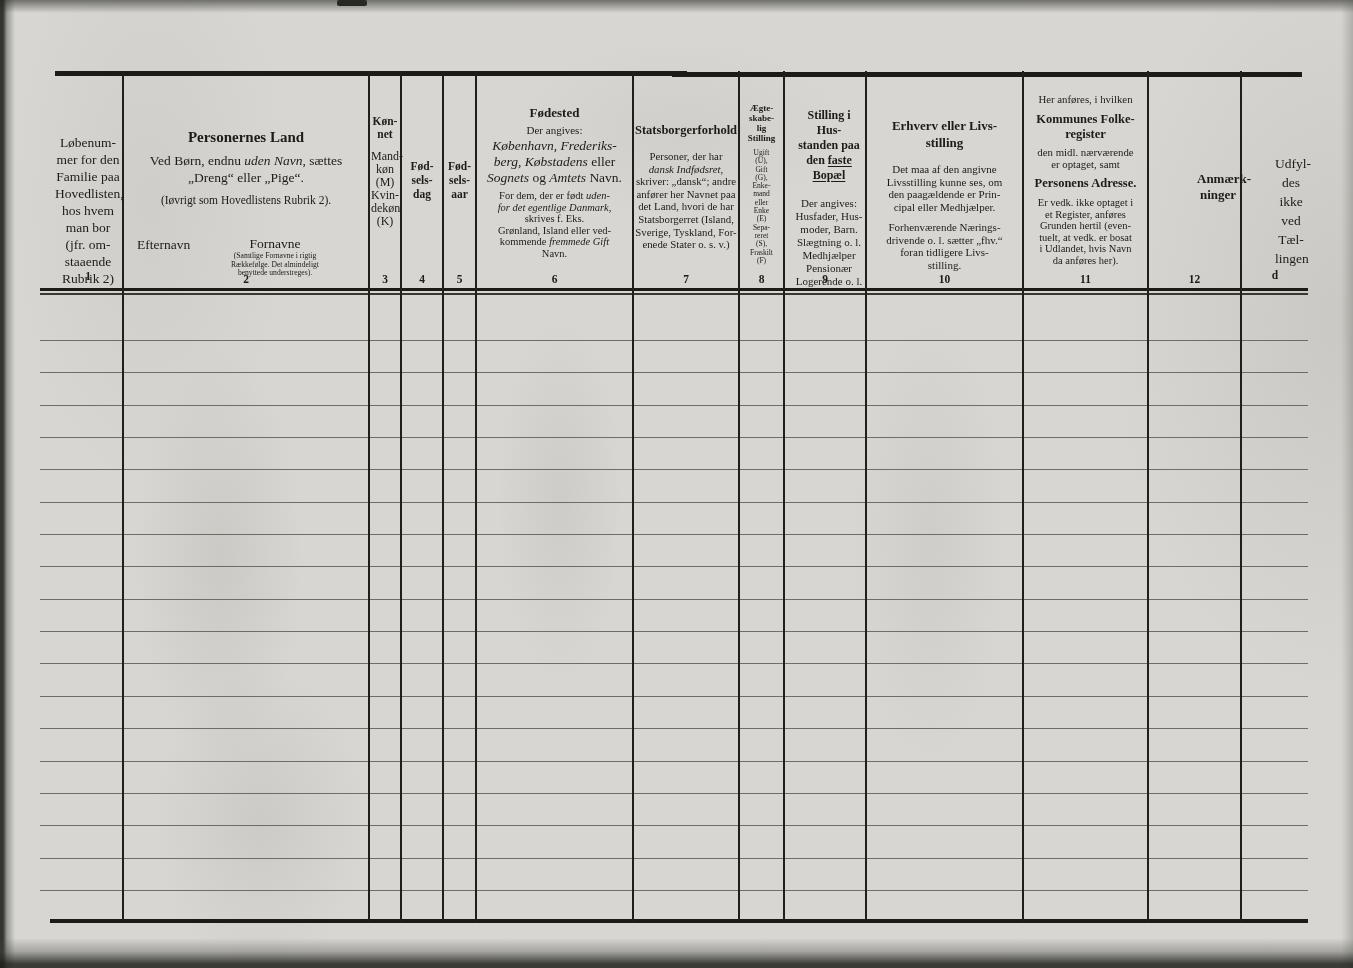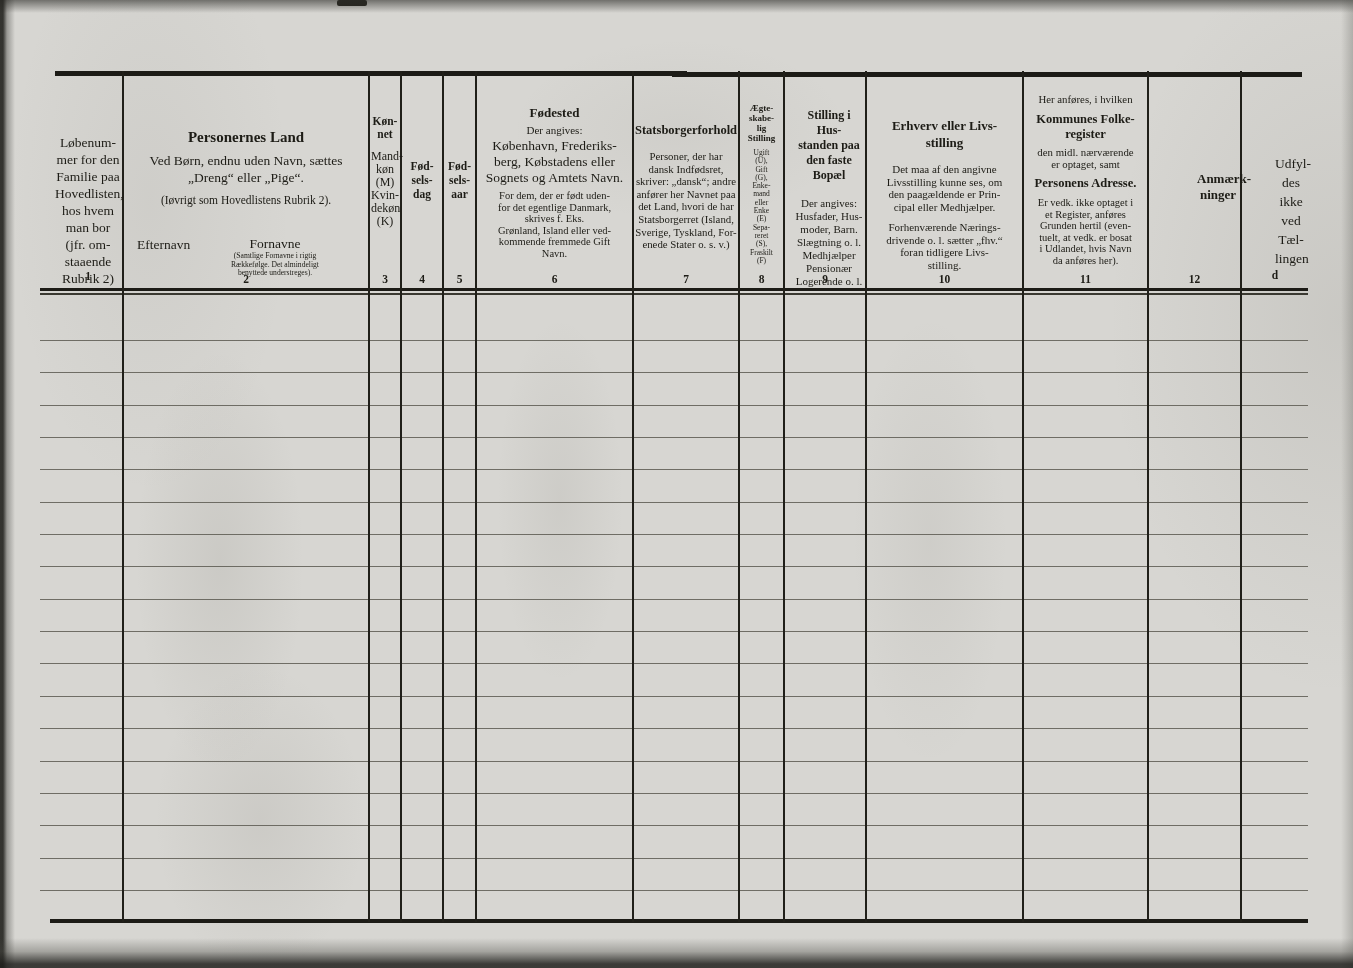--- a/index.html
+++ b/index.html
@@ -36,22 +36,22 @@
   .botline{left:50px;top:919px;width:1258px;height:4px;}
   .vl{position:absolute;top:71px;height:851px;width:2px;background:#201f19;}
   .rowlines{position:absolute;left:40px;top:340px;width:1268px;height:581px;pointer-events:none;
     background:repeating-linear-gradient(to bottom, rgba(85,83,74,.80) 0 1px, transparent 1px 32.35px);}
   
   .cell{position:absolute;top:77px;height:211px;text-align:center;box-sizing:border-box;}
   .colnum{position:absolute;bottom:3px;left:0;right:0;text-align:center;
     font-size:11.5px;font-weight:bold;}
   .pl{white-space:pre-line;}
   .b{font-weight:bold;}
-  .i{}
-  .u{text-underline-offset:2px;}
+  .i{font-style:italic;}
+  .u{text-decoration:underline;text-underline-offset:2px;}
   .c1{left:55px;width:66px;font-size:13.5px;line-height:17px;padding-top:40px;}
   .c2{left:125px;width:242px;}
   .c2 .hd{margin-top:52px;font-size:15px;}
   .c2 .n1{margin-top:6px;font-size:13.5px;line-height:17px;}
   .c2 .n2{margin-top:8px;font-size:11.5px;}
   .c2 .ef{position:absolute;top:160px;left:12px;font-size:13.5px;}
   .c2 .fo{position:absolute;top:160px;right:14px;width:156px;font-size:13.5px;line-height:14px;}
   .c2 .fo .fnote{font-size:7.6px;line-height:8.6px;margin-top:1px;}
   .c3{left:371px;width:28px;}
   .c3 .hd{margin-top:38px;font-size:11.5px;line-height:13px;}

